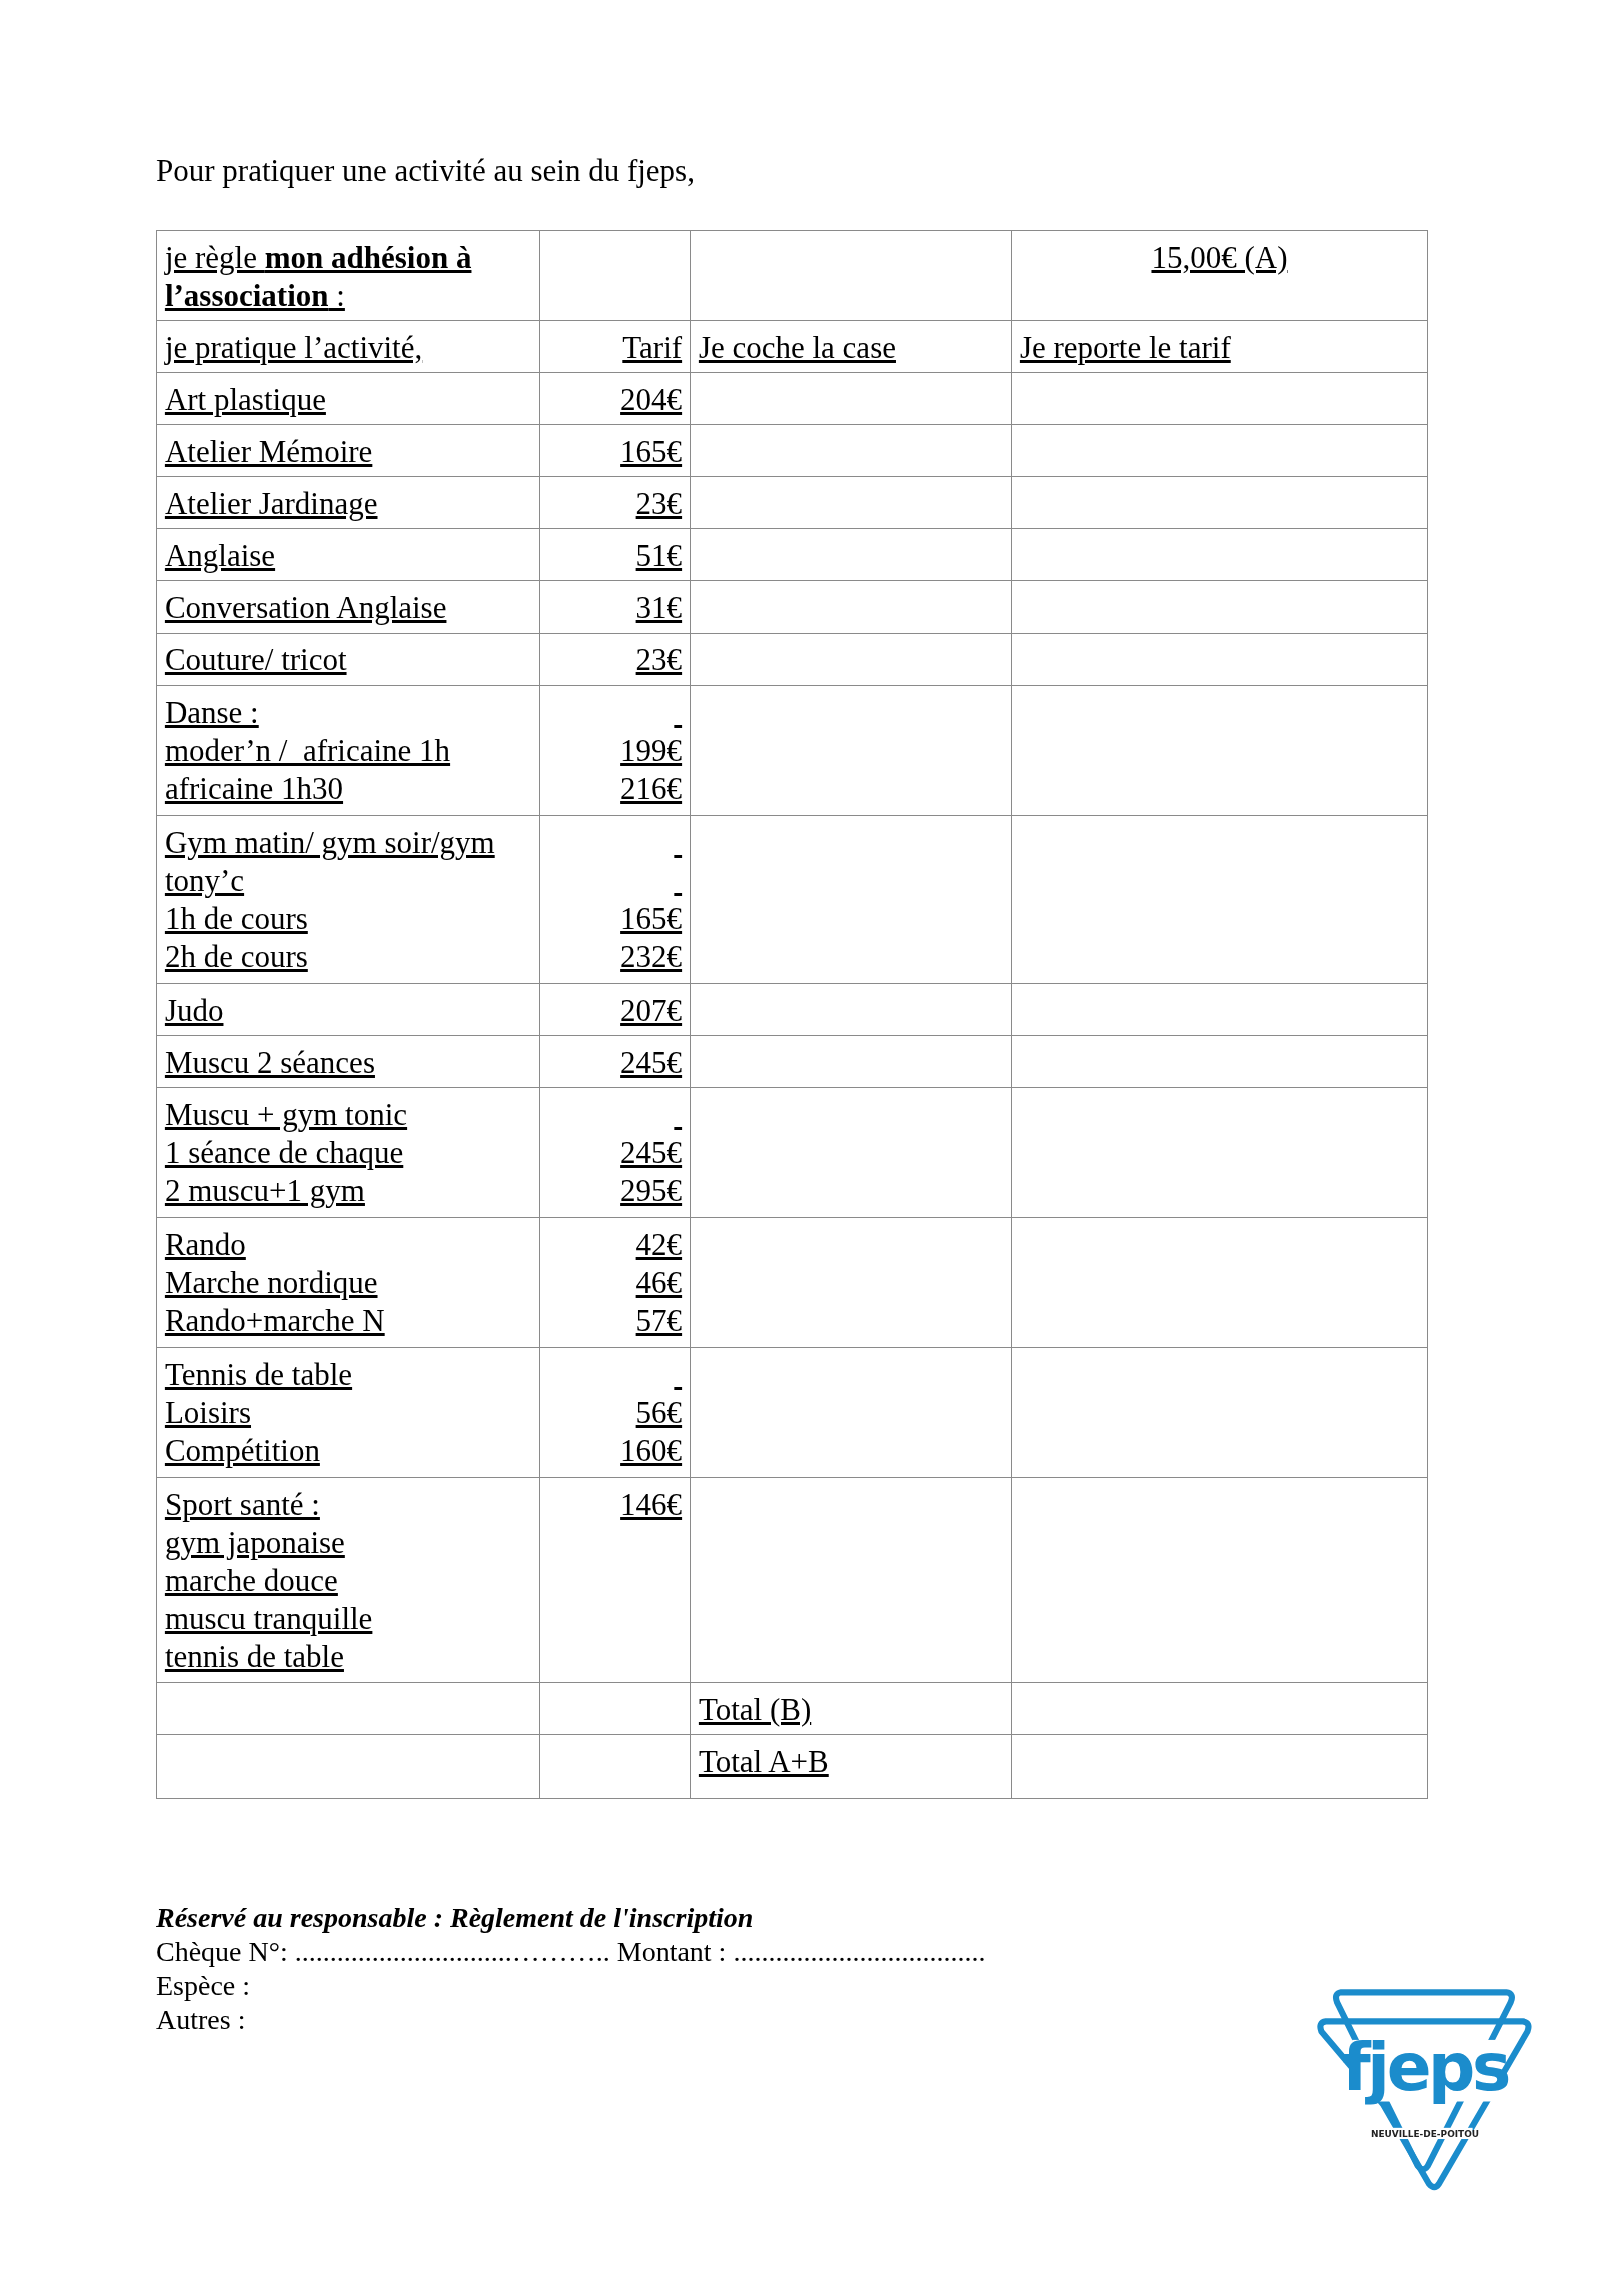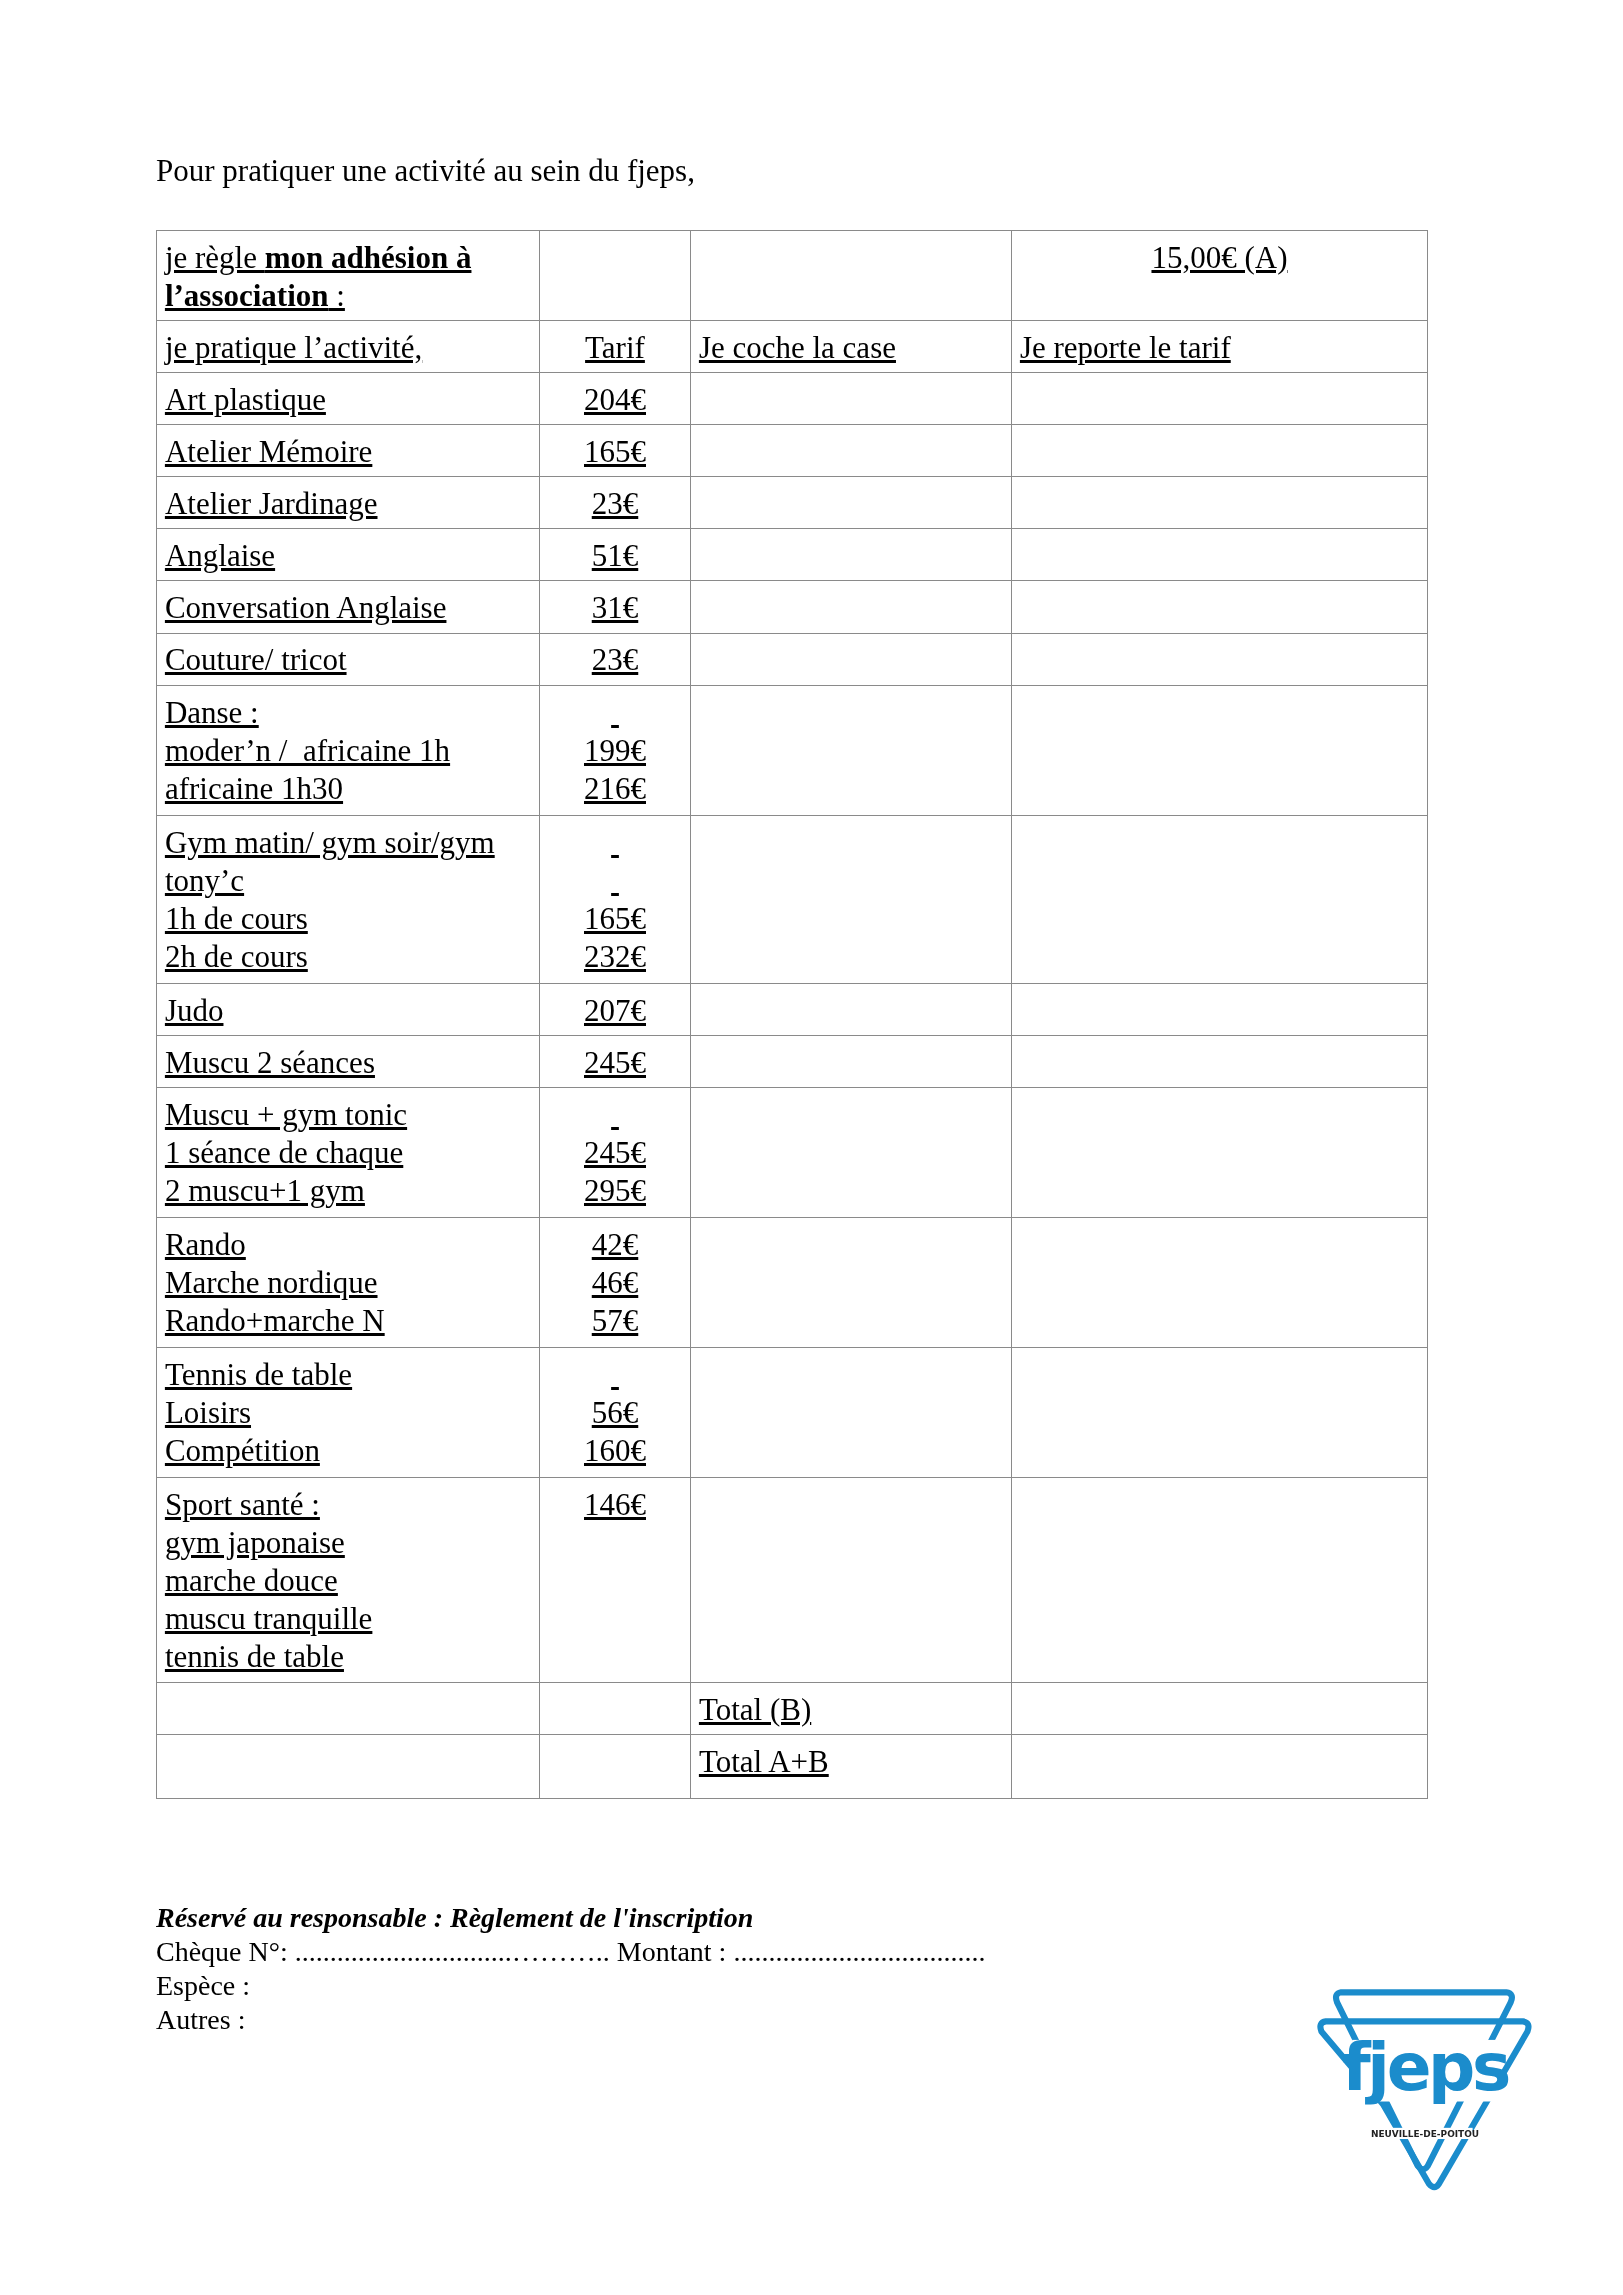--- a/index.html
+++ b/index.html
@@ -14,21 +14,21 @@
     width: 1269px; border-collapse: collapse; table-layout: fixed;
     font-family: "Liberation Serif", serif; font-size: 31px; line-height: 38px; text-decoration: underline;
   }
   table.form td {
     border: 1.3px solid #8a8a8a; vertical-align: top; padding: 7.9px 7.9px 5.2px 7.9px;
   }
   table.form col.c1 { width: 383px; }
   table.form col.c2 { width: 151px; }
   table.form col.c3 { width: 321px; }
   table.form col.c4 { width: 416px; }
-  td.tarif { text-align: center; }
+  td.tarif { text-align: right; }
   td.mid { vertical-align: middle; }
   .b { font-weight: bold; }
   .line { display: block; white-space: pre; }
   .amountA { text-align: center; }
   .responsable {
     position: absolute; left: 156px; top: 1901px;
     font-family: "Liberation Serif", serif; font-size: 28px; line-height: 34px;
   }
   .responsable .title { font-weight: bold; font-style: italic; }
   .logo { position: absolute; left: 1299px; top: 1963px; width: 252px; height: 249px; }

